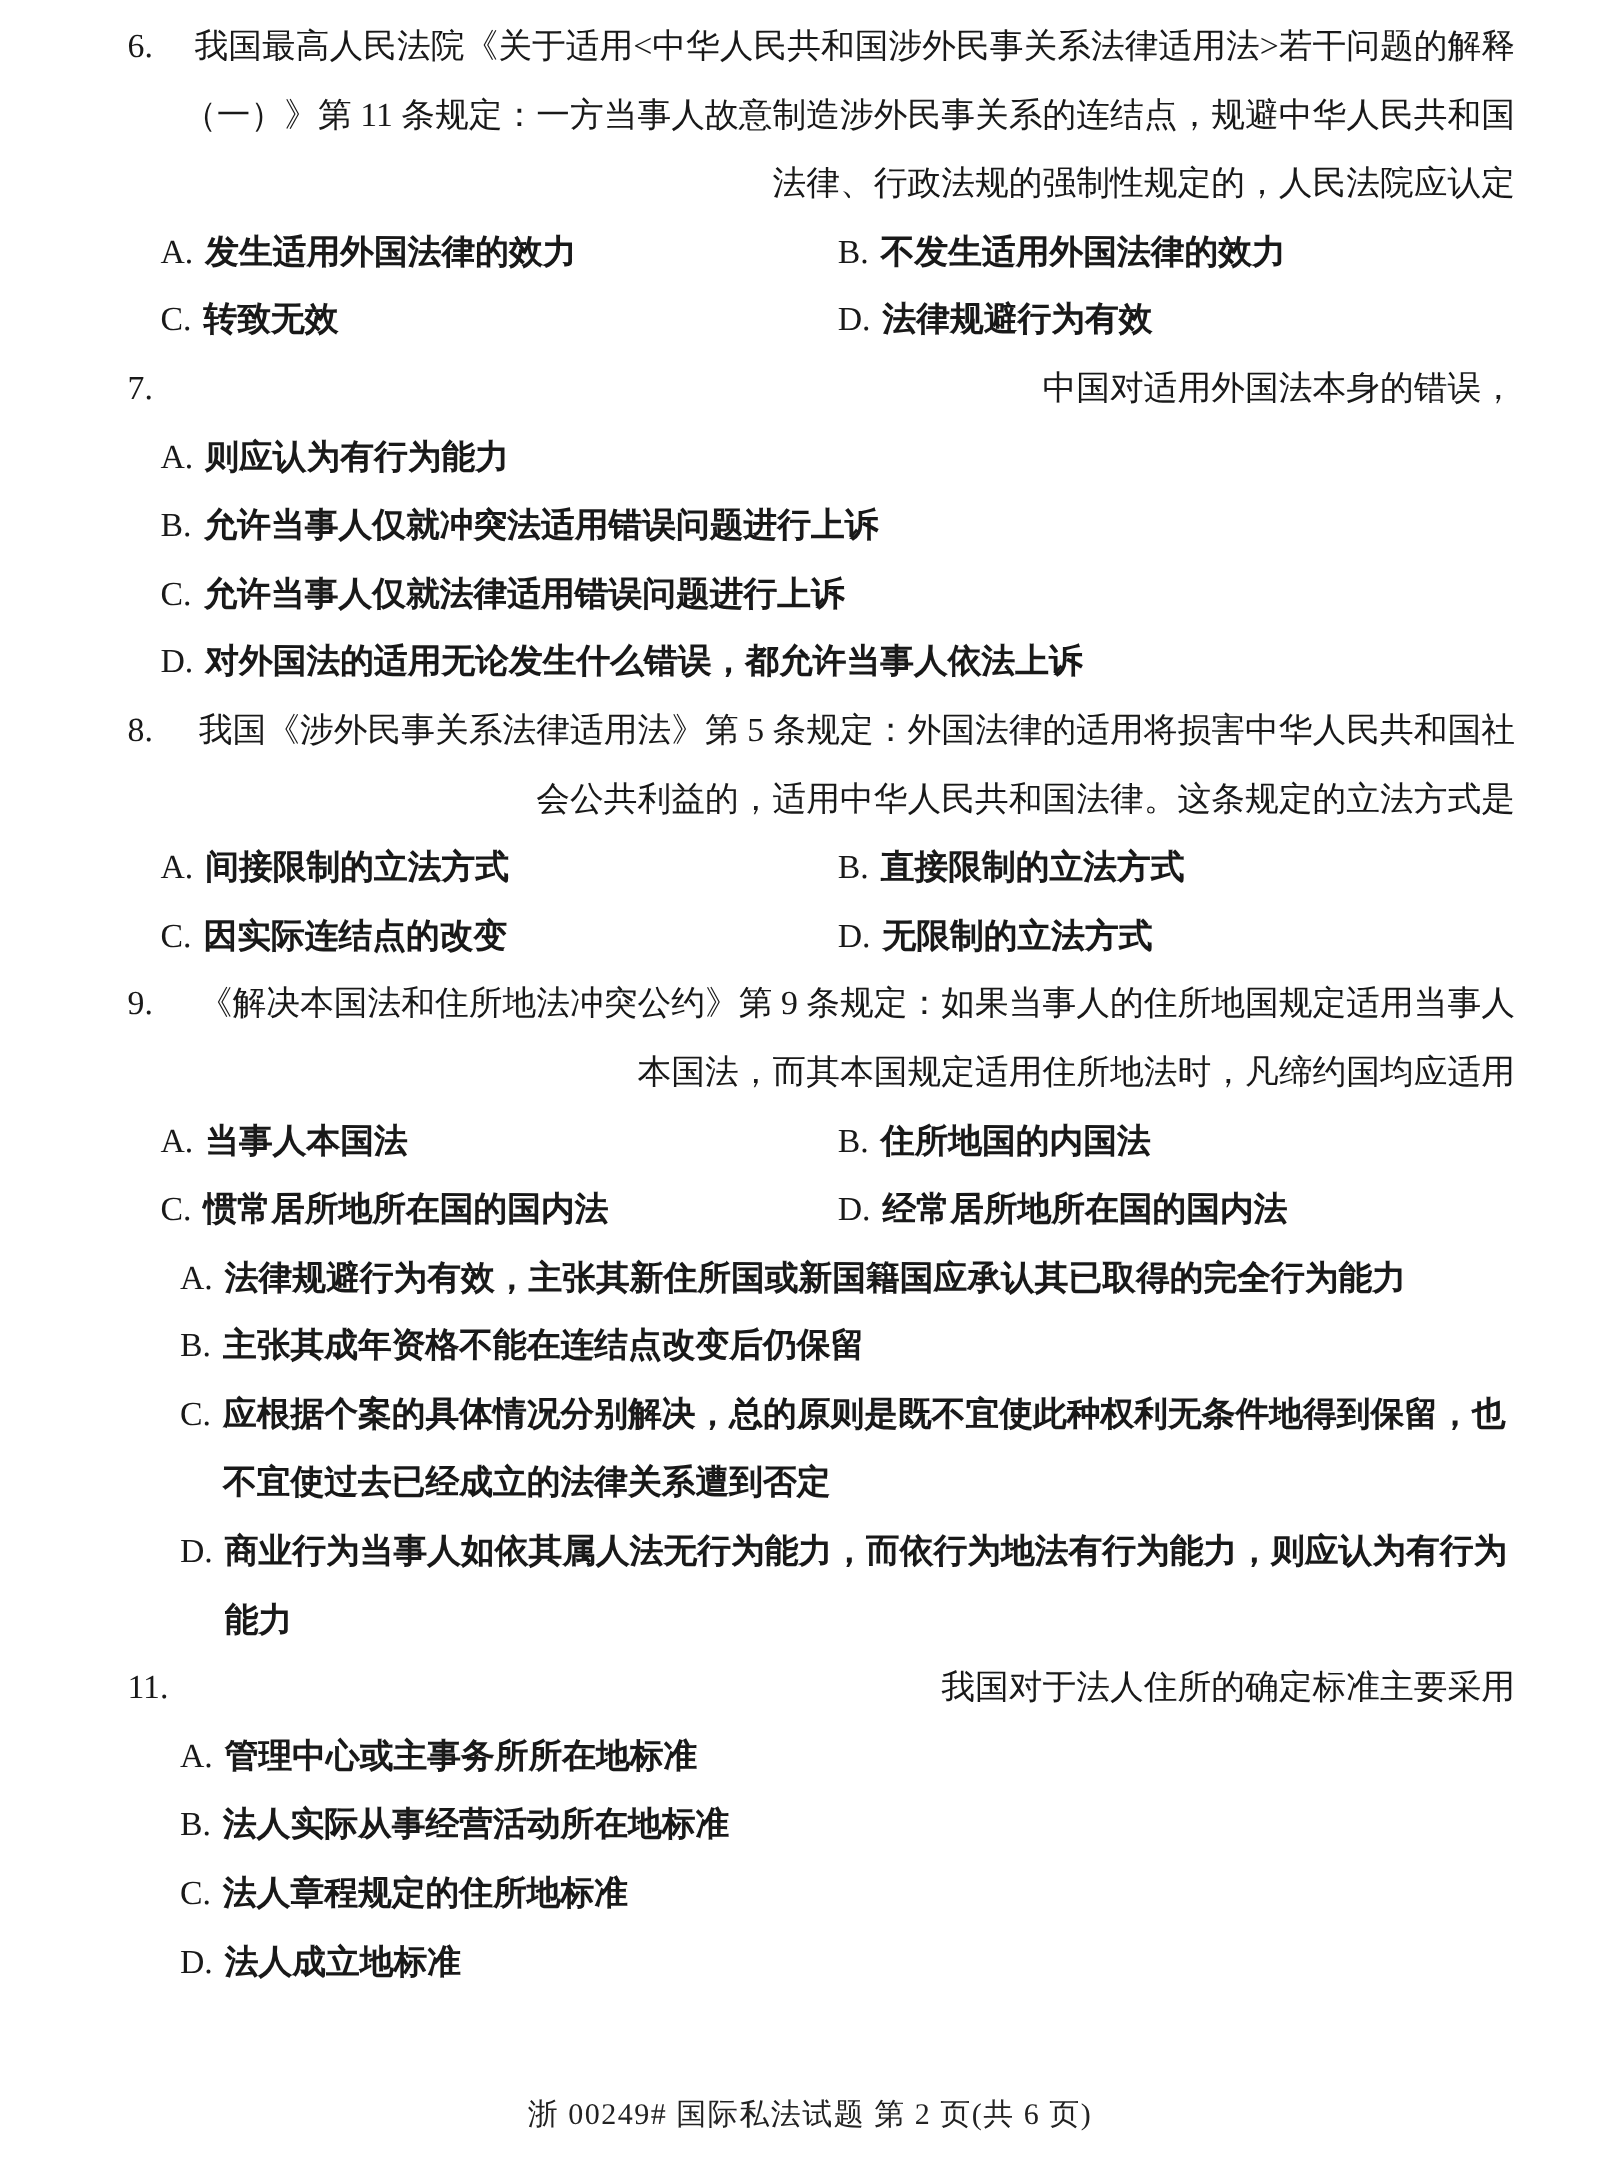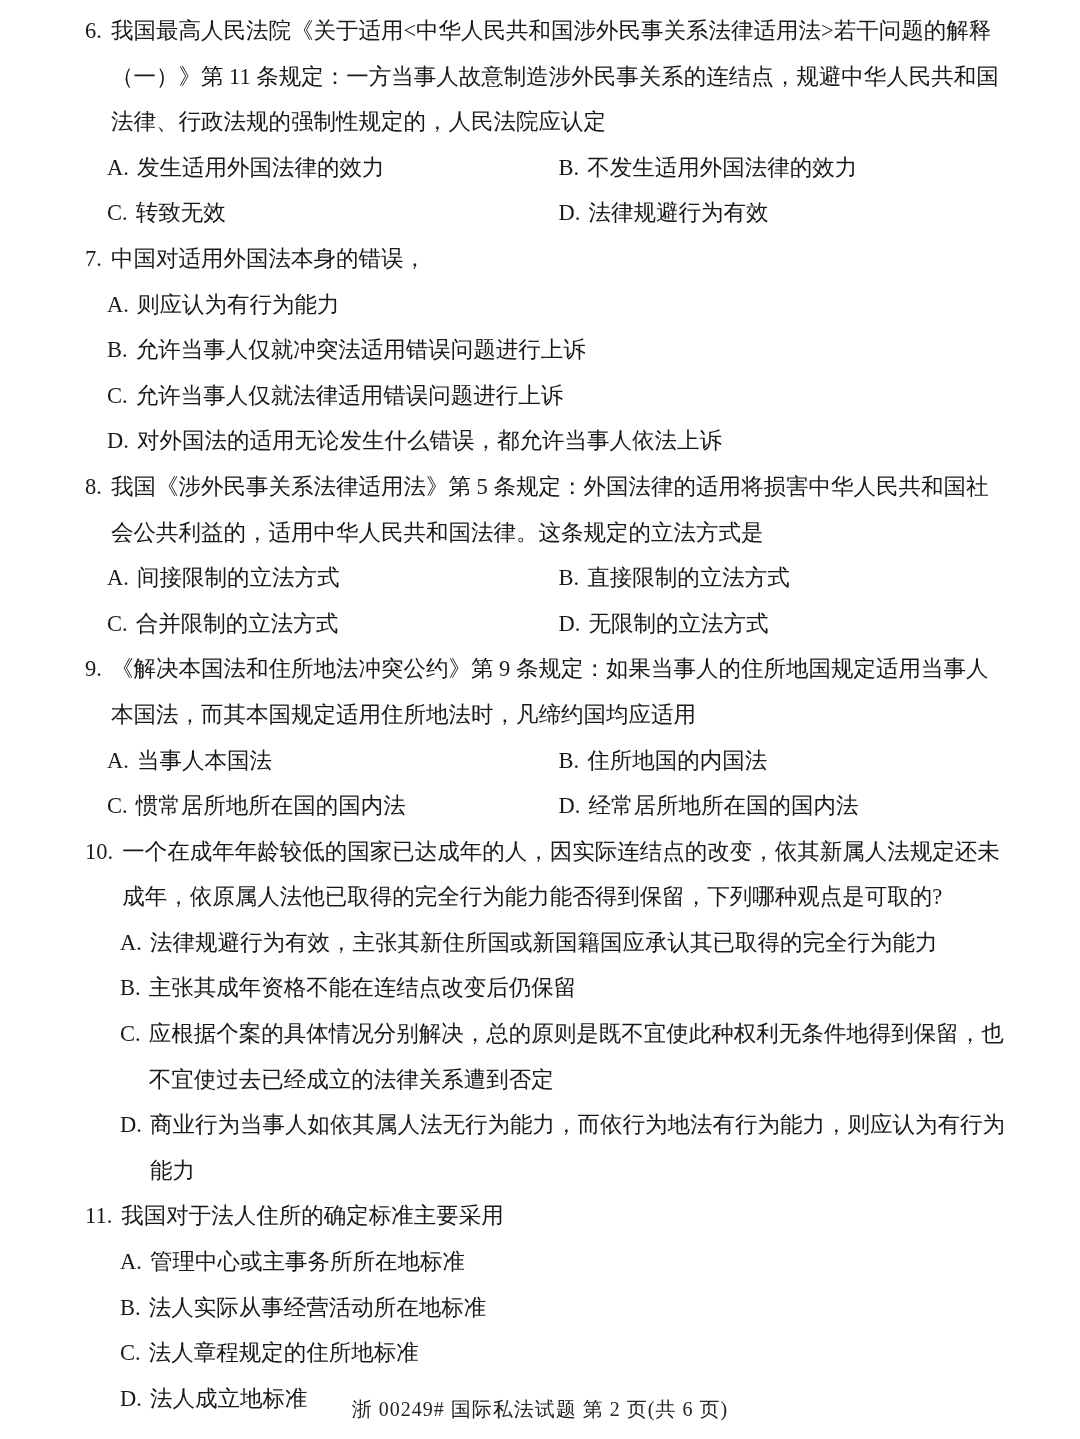--- a/index.html
+++ b/index.html
@@ -18,27 +18,27 @@
     background: #ffffff;
   }
   .content {
     padding: 8px 70px 0 85px;
     font-size: 22.5px;
     line-height: 45.6px;
   }
   .q { margin: 0; }
   .stem { display: flex; align-items: flex-start; }
   .qnum { flex: 0 0 auto; padding-right: 9px; white-space: nowrap; }
-  .qtext { flex: 1 1 auto; }
+  .qtext { flex: 1 1 auto; text-align: right; }
   .opts { display: grid; grid-template-columns: 1fr; margin-left: 22px; }
   .opts.cols-2 { grid-template-columns: 1fr 1fr; }
   .opts.indent-lg { margin-left: 35px; }
   .opt { display: flex; align-items: flex-start; }
   .olabel { flex: 0 0 auto; padding-right: 8px; white-space: nowrap; }
-  .otext { flex: 1 1 auto; }
+  .otext { flex: 1 1 auto; font-weight: bold; }
   .footer {
     position: absolute;
     left: 0;
     bottom: 16px;
     width: 100%;
     text-align: center;
     font-size: 20px;
     letter-spacing: 1px;
     color: #222222;
   }
@@ -105,21 +105,21 @@
           <div class="opt">
             <span class="olabel">A.</span>
             <span class="otext">间接限制的立法方式</span>
           </div>
           <div class="opt">
             <span class="olabel">B.</span>
             <span class="otext">直接限制的立法方式</span>
           </div>
           <div class="opt">
             <span class="olabel">C.</span>
-            <span class="otext">合并限制的立法方式</span>
+            <span class="otext">因实际连结点的改变</span>
           </div>
           <div class="opt">
             <span class="olabel">D.</span>
             <span class="otext">无限制的立法方式</span>
           </div>
         </div>
       </section>
       <section class="q">
         <div class="stem">
           <span class="qnum">9.</span>
@@ -138,24 +138,20 @@
             <span class="olabel">C.</span>
             <span class="otext">惯常居所地所在国的国内法</span>
           </div>
           <div class="opt">
             <span class="olabel">D.</span>
             <span class="otext">经常居所地所在国的国内法</span>
           </div>
         </div>
       </section>
       <section class="q">
-        <div class="stem">
-          <span class="qnum">10.</span>
-          <span class="qtext">一个在成年年龄较低的国家已达成年的人，因实际连结点的改变，依其新属人法规定还未成年，依原属人法他已取得的完全行为能力能否得到保留，下列哪种观点是可取的?</span>
-        </div>
         <div class="opts cols-1 indent-lg">
           <div class="opt">
             <span class="olabel">A.</span>
             <span class="otext">法律规避行为有效，主张其新住所国或新国籍国应承认其已取得的完全行为能力</span>
           </div>
           <div class="opt">
             <span class="olabel">B.</span>
             <span class="otext">主张其成年资格不能在连结点改变后仍保留</span>
           </div>
           <div class="opt">

